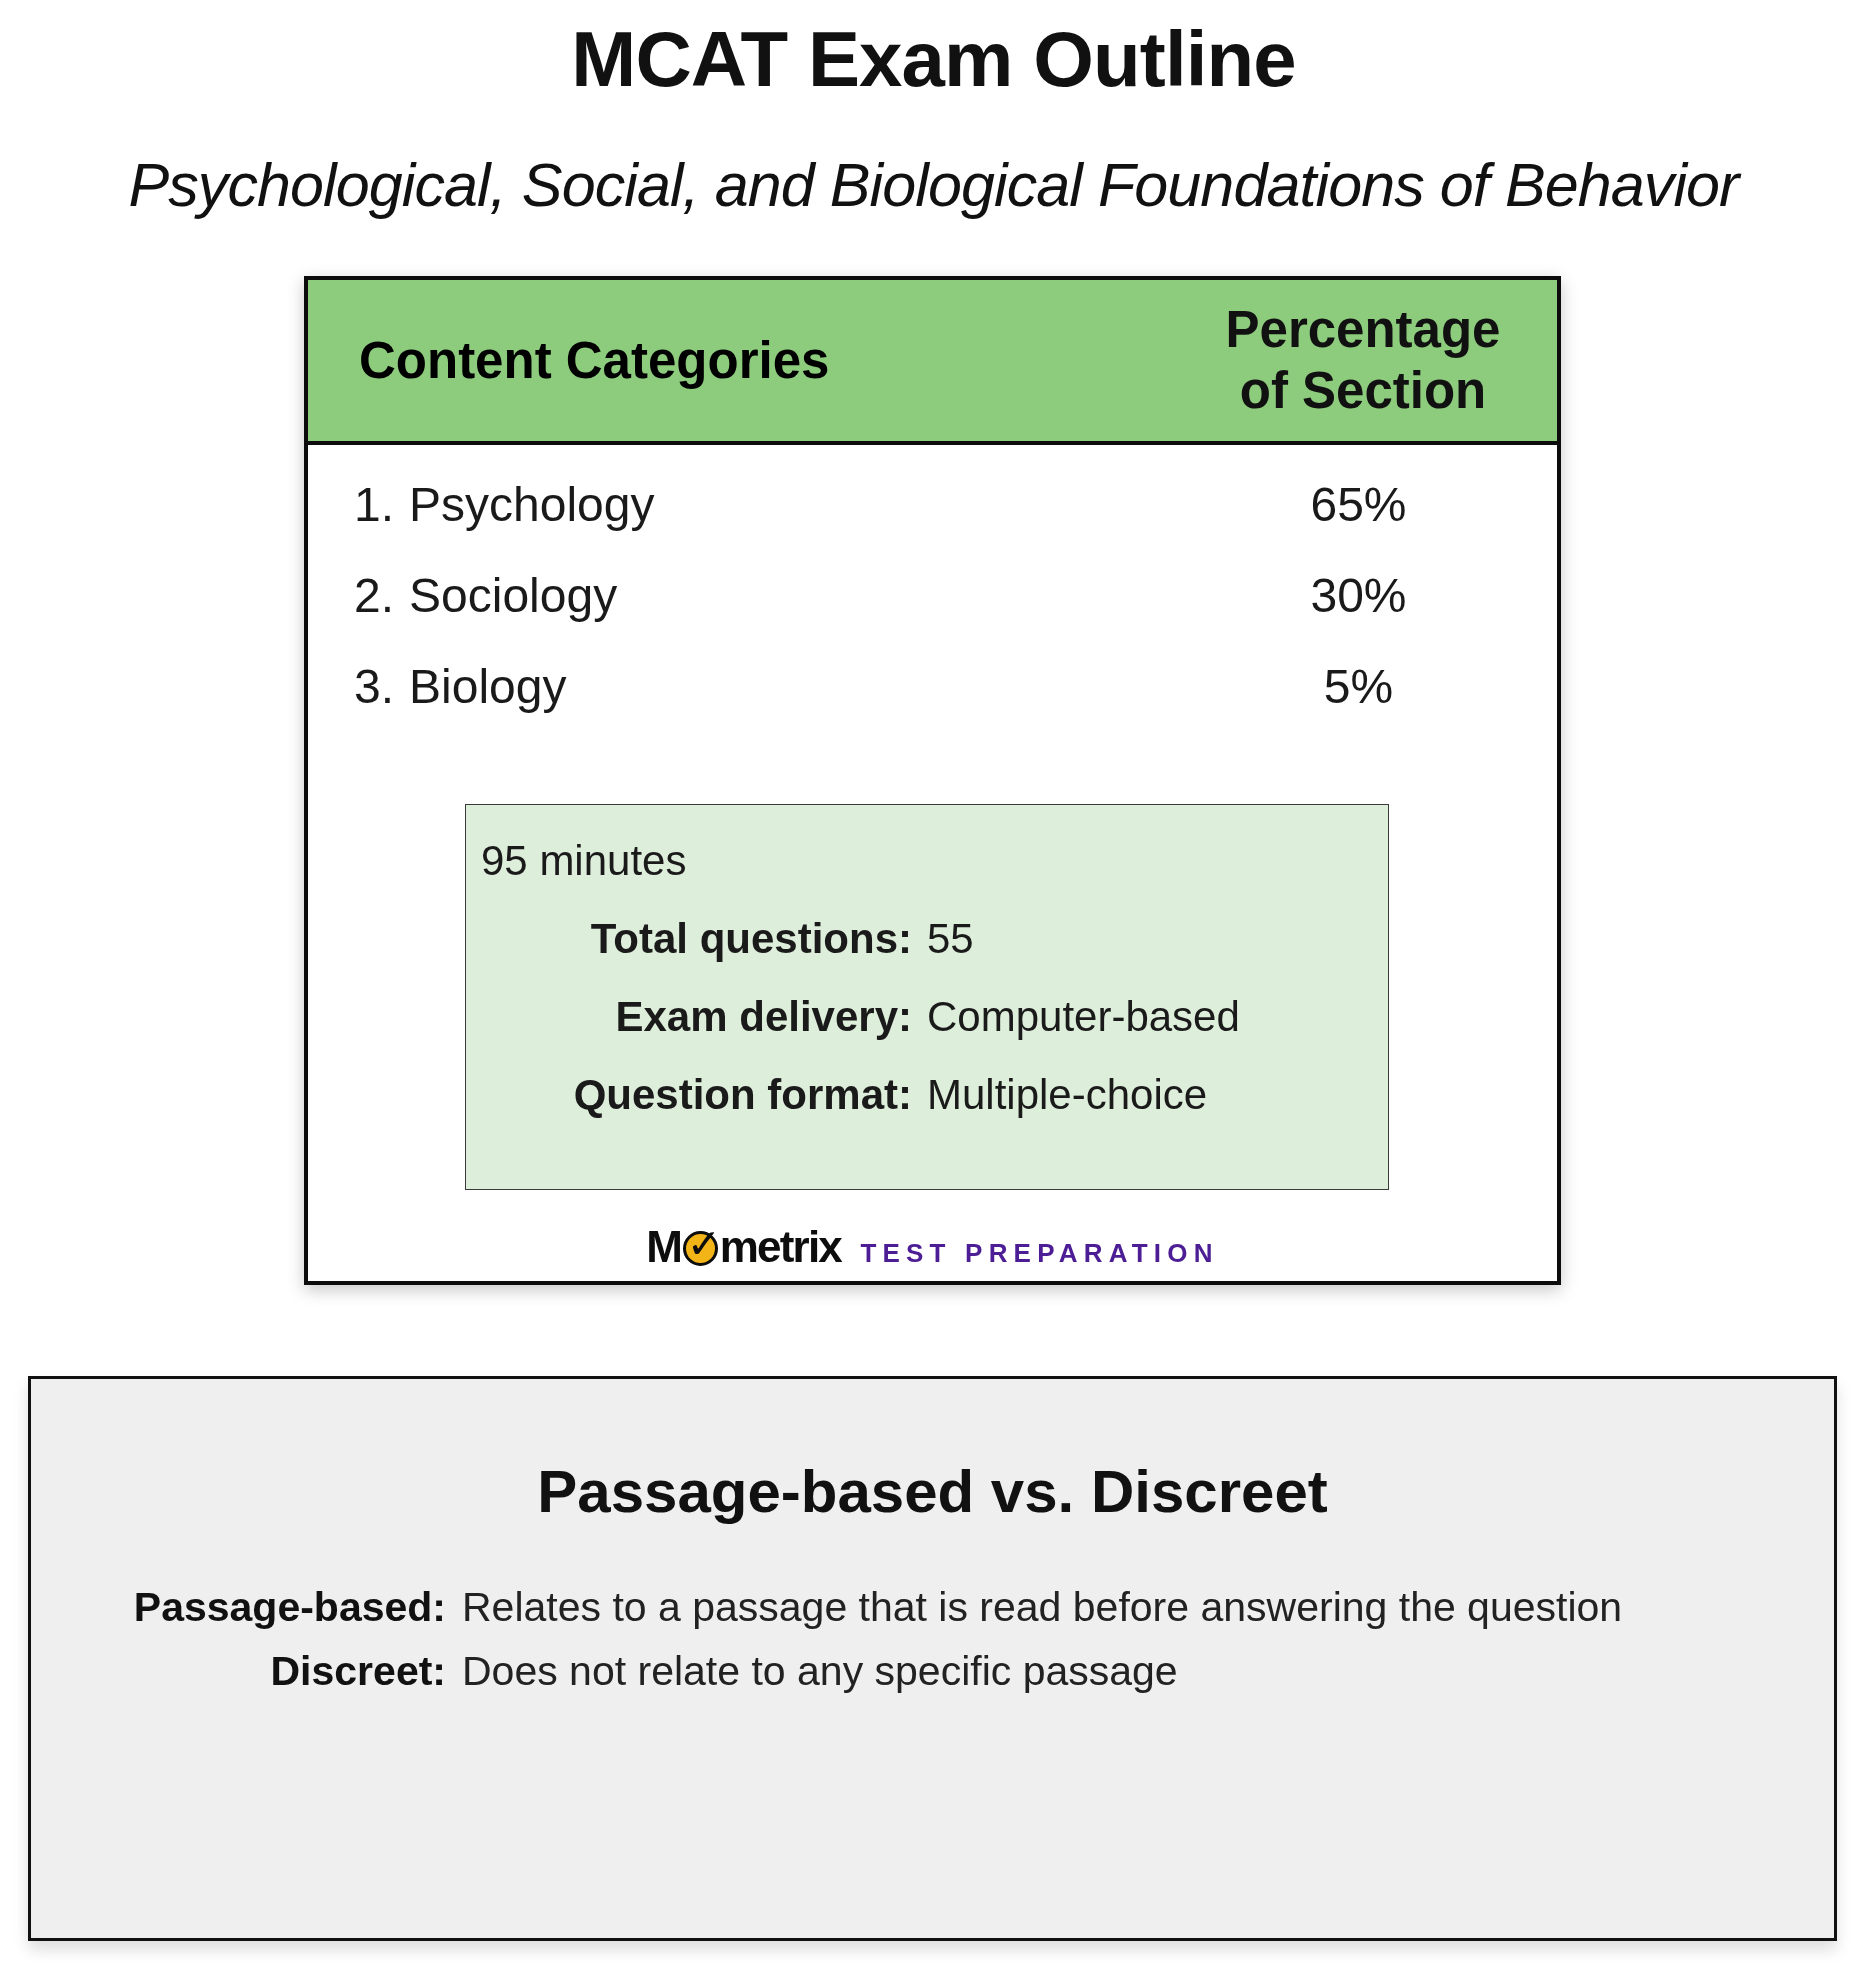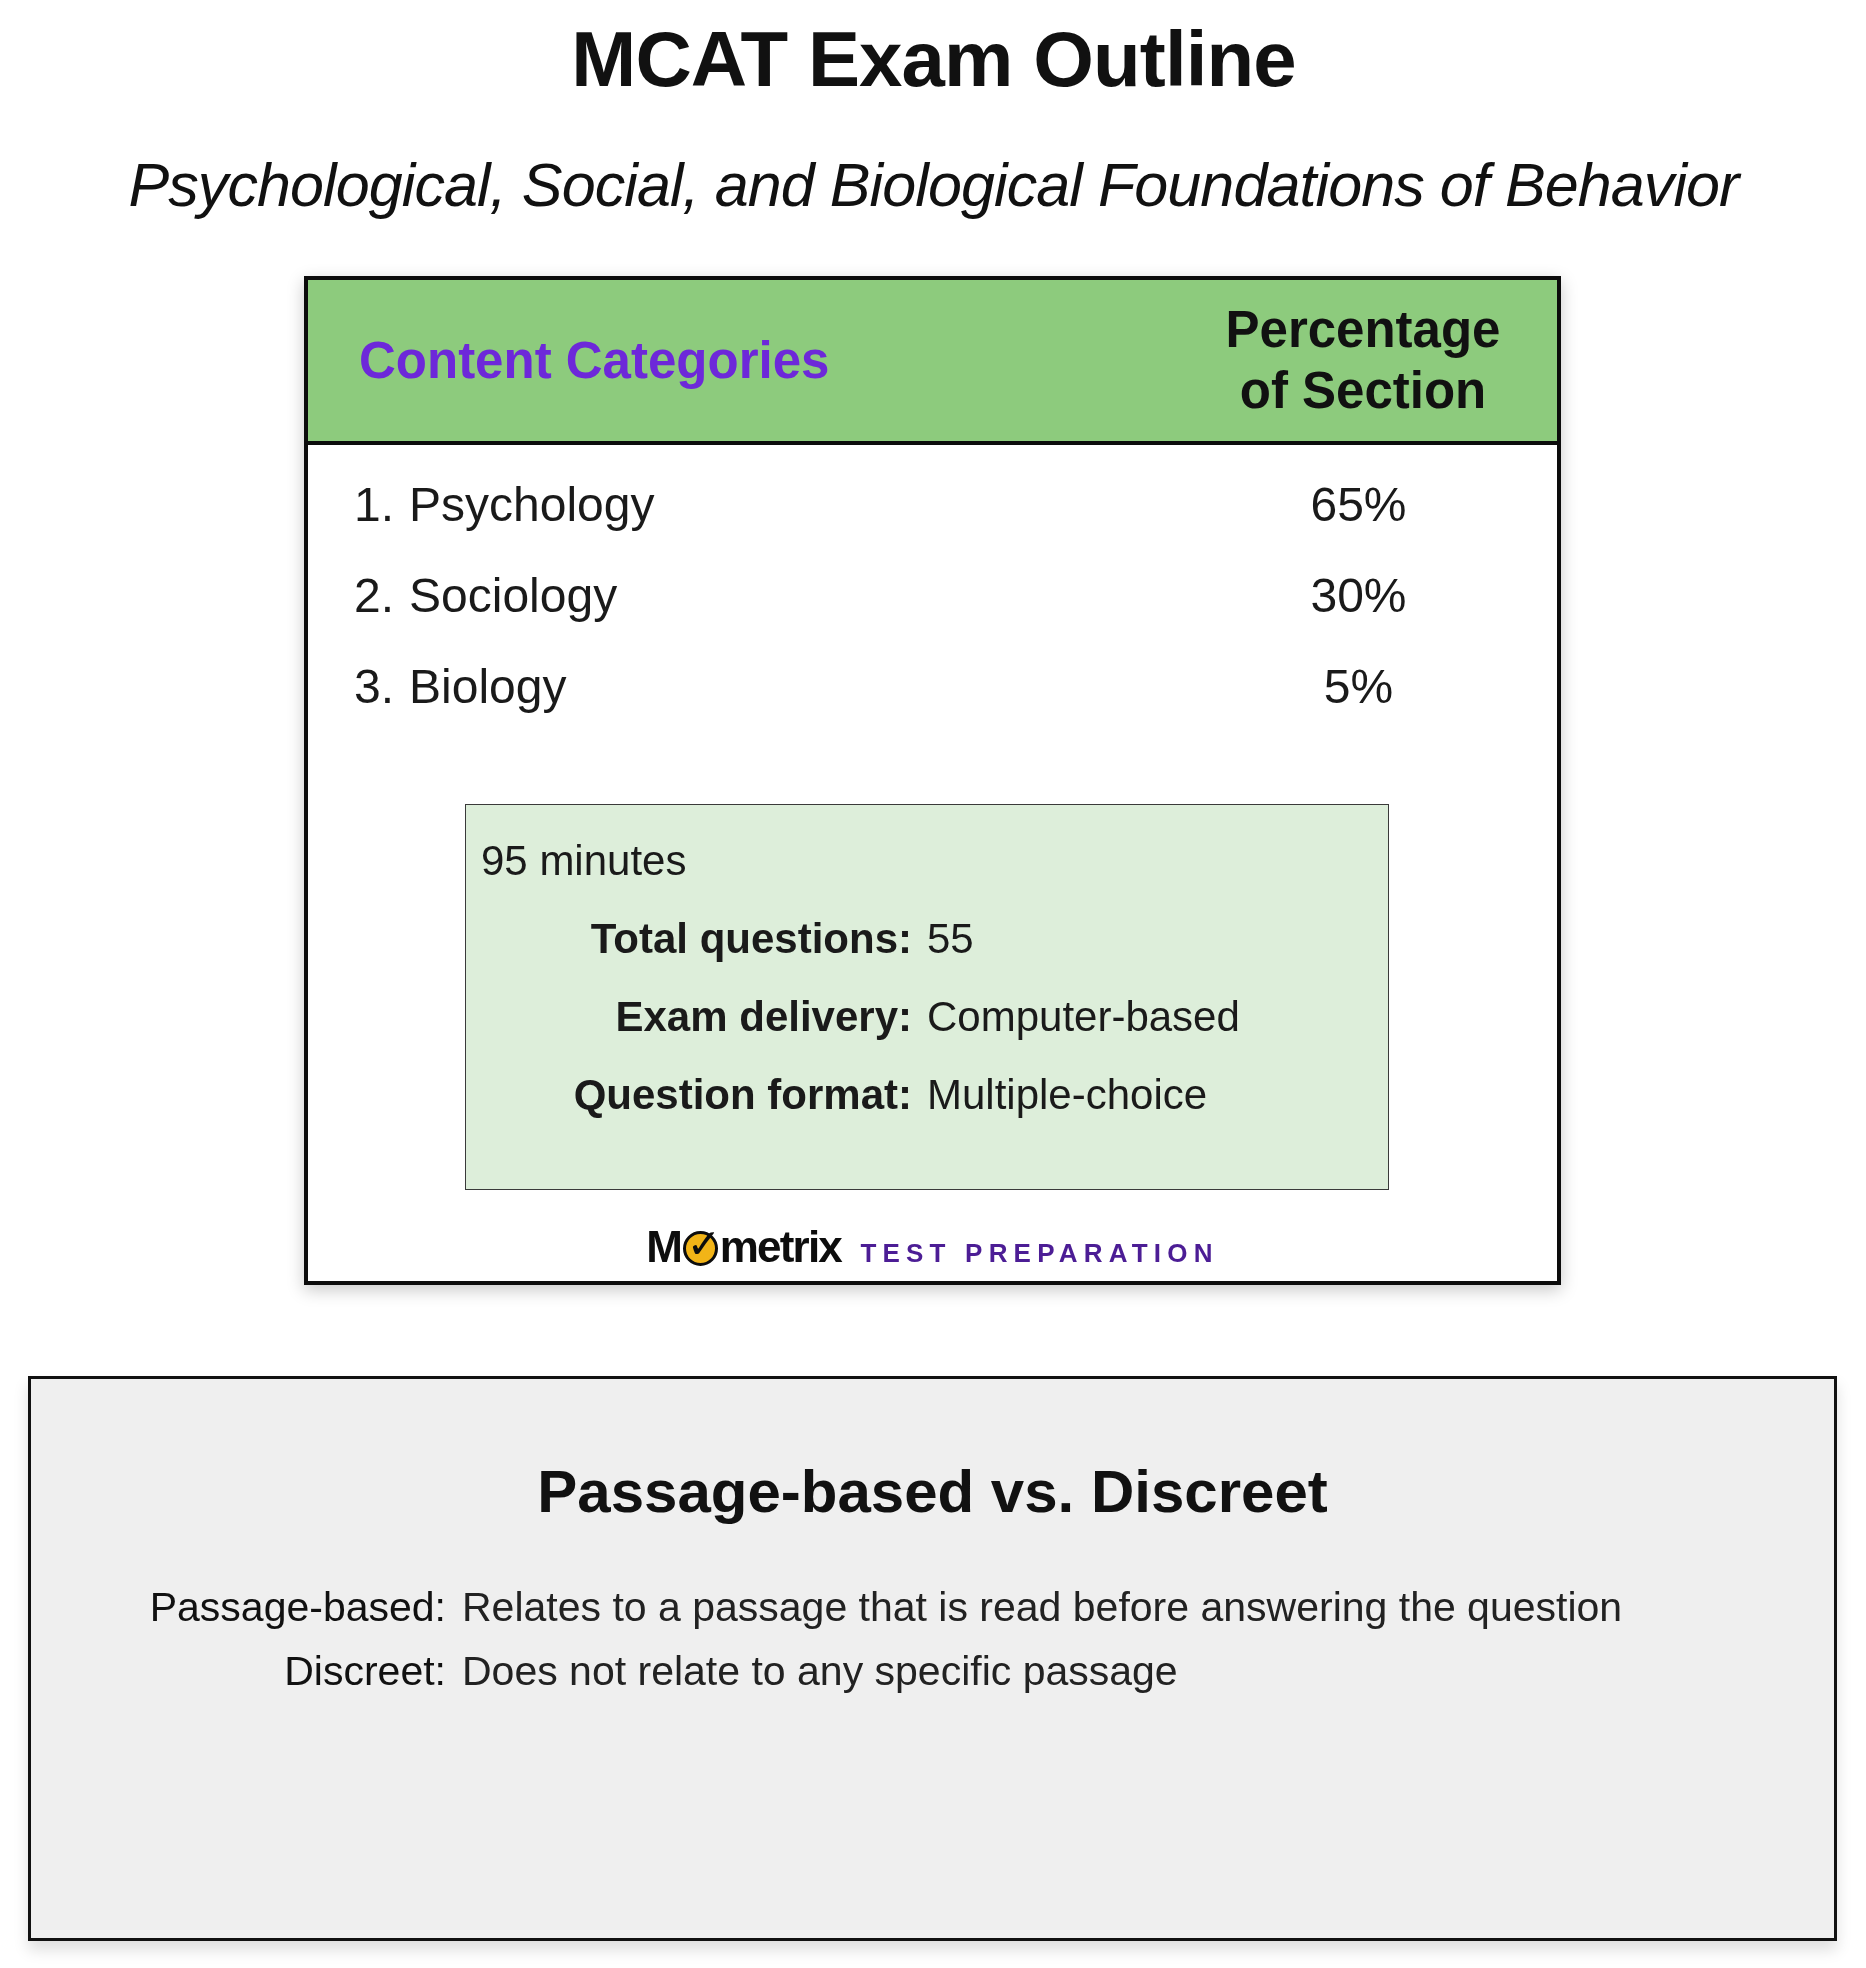--- a/index.html
+++ b/index.html
@@ -24,21 +24,21 @@
   .table-card {
     position:absolute; left:304px; top:276px; width:1257px; height:1009px;
     background:#ffffff; border:4.4px solid #0c0c0c;
     box-shadow:0 5.3px 16px rgba(0,0,0,0.22);
   }
   .table-header {
     height:165px; background:#8DCB7D; border-bottom:4.4px solid #0c0c0c;
     display:flex; align-items:center; justify-content:space-between;
   }
   .col-categories {
-    padding-left:51px; font-size:51px; font-weight:bold; color:#6d28d9;
+    padding-left:51px; font-size:51px; font-weight:bold; color:#000000;
   }
   .col-percentage {
     width:300px; margin-right:44px; text-align:center;
     font-size:51px; font-weight:bold; line-height:1.18; color:#111;
   }
   .table-body { padding-top:14px; }
   .cat-row { height:91px; display:flex; align-items:center; font-size:48px; }
   .cat-num { margin-left:46px; width:55px; }
   .cat-name { flex:1; }
   .cat-pct { width:397px; text-align:center; }
@@ -80,21 +80,21 @@
   }
   .info-heading {
     margin-top:78px; text-align:center; font-size:60px; font-weight:bold; color:#111;
   }
   .info-paragraph {
     margin:34px 53px 0 64px; max-width:1667px;
     font-size:41px; line-height:64px; color:#222;
   }
   .definitions { margin-top:49px; }
   .def-row { display:flex; line-height:64px; font-size:41px; color:#222; }
-  .def-label { width:415px; text-align:right; font-weight:normal; color:#111; }
+  .def-label { width:415px; text-align:right; font-weight:bold; color:#111; }
   .def-text { margin-left:16px; }
 </style>
 </head>
 <body>
 
 <div class="page-title">MCAT Exam Outline</div>
 <div class="page-subtitle">Psychological, Social, and Biological Foundations of Behavior</div>
 
 <div class="table-card">
 

